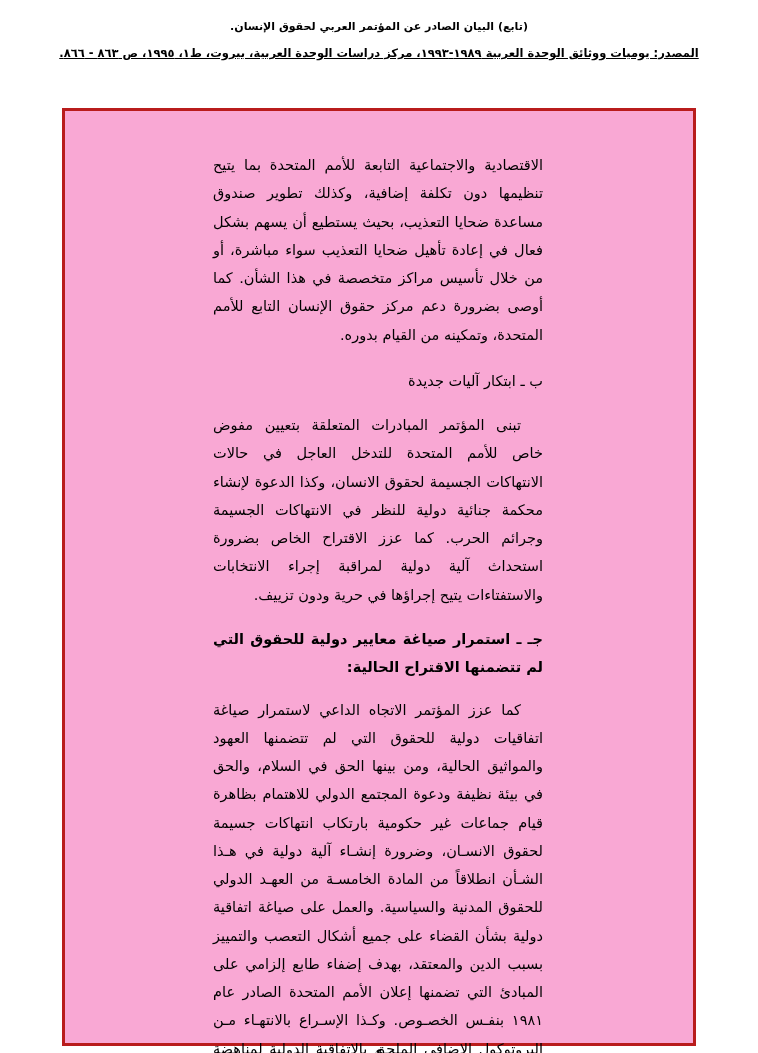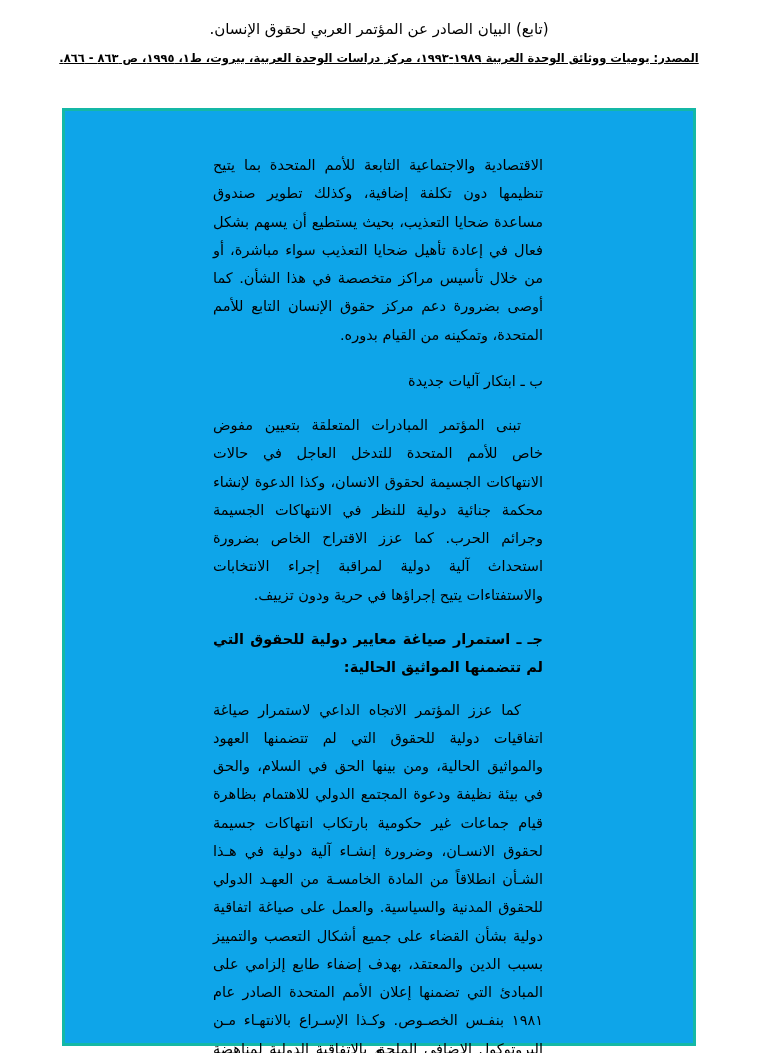--- a/index.html
+++ b/index.html
@@ -17,43 +17,43 @@
   }
   .page {
     width: 758px;
     height: 1053px;
     position: relative;
     box-sizing: border-box;
   }
   .doc-title {
     text-align: center;
     font-family: "DejaVu Sans", "Liberation Sans", sans-serif;
-    font-weight: normal;
-    font-size: 15px;
+    font-weight: bold;
+    font-size: 11px;
     margin-top: 20px;
     letter-spacing: 0px;
   }
   .doc-source {
     text-align: center;
     font-family: "DejaVu Sans", "Liberation Sans", sans-serif;
     font-weight: bold;
     font-size: 11.5px;
     margin-top: 12px;
     line-height: 1.5;
     text-decoration: underline;
   }
   .frame {
     position: absolute;
     top: 88px;
     right: 62px;
     left: 62px;
     height: 938px;
-    border: 3px solid #14b8a6;
+    border: 3px solid #b91c1c;
     box-sizing: border-box;
-    background: #0ea5e9;
+    background: #f9a8d4;
   }
   .content {
     position: absolute;
     top: 40px;
     right: 150px;
     width: 330px;
     text-align: justify;
     text-align-last: right;
     font-size: 14.5px;
     line-height: 1.95;
@@ -91,21 +91,21 @@
 <div class="page">
 
   <div class="doc-title">(تابع) البيان الصادر عن المؤتمر العربي لحقوق الإنسان.</div>
   <div class="doc-source">المصدر: يوميات ووثائق الوحدة العربية ١٩٨٩-١٩٩٣، مركز دراسات الوحدة العربية، بيروت، ط١، ١٩٩٥، ص ٨٦٣ - ٨٦٦.</div>
 
   <div class="frame">
     <div class="content">
       <p class="plain">الاقتصادية والاجتماعية التابعة للأمم المتحدة بما يتيح تنظيمها دون تكلفة إضافية، وكذلك تطوير صندوق مساعدة ضحايا التعذيب، بحيث يستطيع أن يسهم بشكل فعال في إعادة تأهيل ضحايا التعذيب سواء مباشرة، أو من خلال تأسيس مراكز متخصصة في هذا الشأن. كما أوصى بضرورة دعم مركز حقوق الإنسان التابع للأمم المتحدة، وتمكينه من القيام بدوره.</p>
       <p class="subheading">ب ـ ابتكار آليات جديدة</p>
       <p class="indent">تبنى المؤتمر المبادرات المتعلقة بتعيين مفوض خاص للأمم المتحدة للتدخل العاجل في حالات الانتهاكات الجسيمة لحقوق الانسان، وكذا الدعوة لإنشاء محكمة جنائية دولية للنظر في الانتهاكات الجسيمة وجرائم الحرب. كما عزز الاقتراح الخاص بضرورة استحداث آلية دولية لمراقبة إجراء الانتخابات والاستفتاءات يتيح إجراؤها في حرية ودون تزييف.</p>
-      <p class="heading">جـ ـ استمرار صياغة معايير دولية للحقوق التي لم تتضمنها المواثيق الحالية:</p>
+      <p class="heading">جـ ـ استمرار صياغة معايير دولية للحقوق التي لم تتضمنها الاقتراح الحالية:</p>
       <p class="indent">كما عزز المؤتمر الاتجاه الداعي لاستمرار صياغة اتفاقيات دولية للحقوق التي لم تتضمنها العهود والمواثيق الحالية، ومن بينها الحق في السلام، والحق في بيئة نظيفة ودعوة المجتمع الدولي للاهتمام بظاهرة قيام جماعات غير حكومية بارتكاب انتهاكات جسيمة لحقوق الانسـان، وضرورة إنشـاء آلية دولية في هـذا الشـأن انطلاقاً من المادة الخامسـة من العهـد الدولي للحقوق المدنية والسياسية. والعمل على صياغة اتفاقية دولية بشأن القضاء على جميع أشكال التعصب والتمييز بسبب الدين والمعتقد، بهدف إضفاء طابع إلزامي على المبادئ التي تضمنها إعلان الأمم المتحدة الصادر عام ١٩٨١ بنفـس الخصـوص. وكـذا الإسـراع بالانتهـاء مـن البروتوكول الاضافي الملحق بالاتفاقية الدولية لمناهضة التعذيب.</p>
 
     </div>
   </div>
 
   <div class="page-number">٤</div>
 
 </div>
 
 </body></html>

